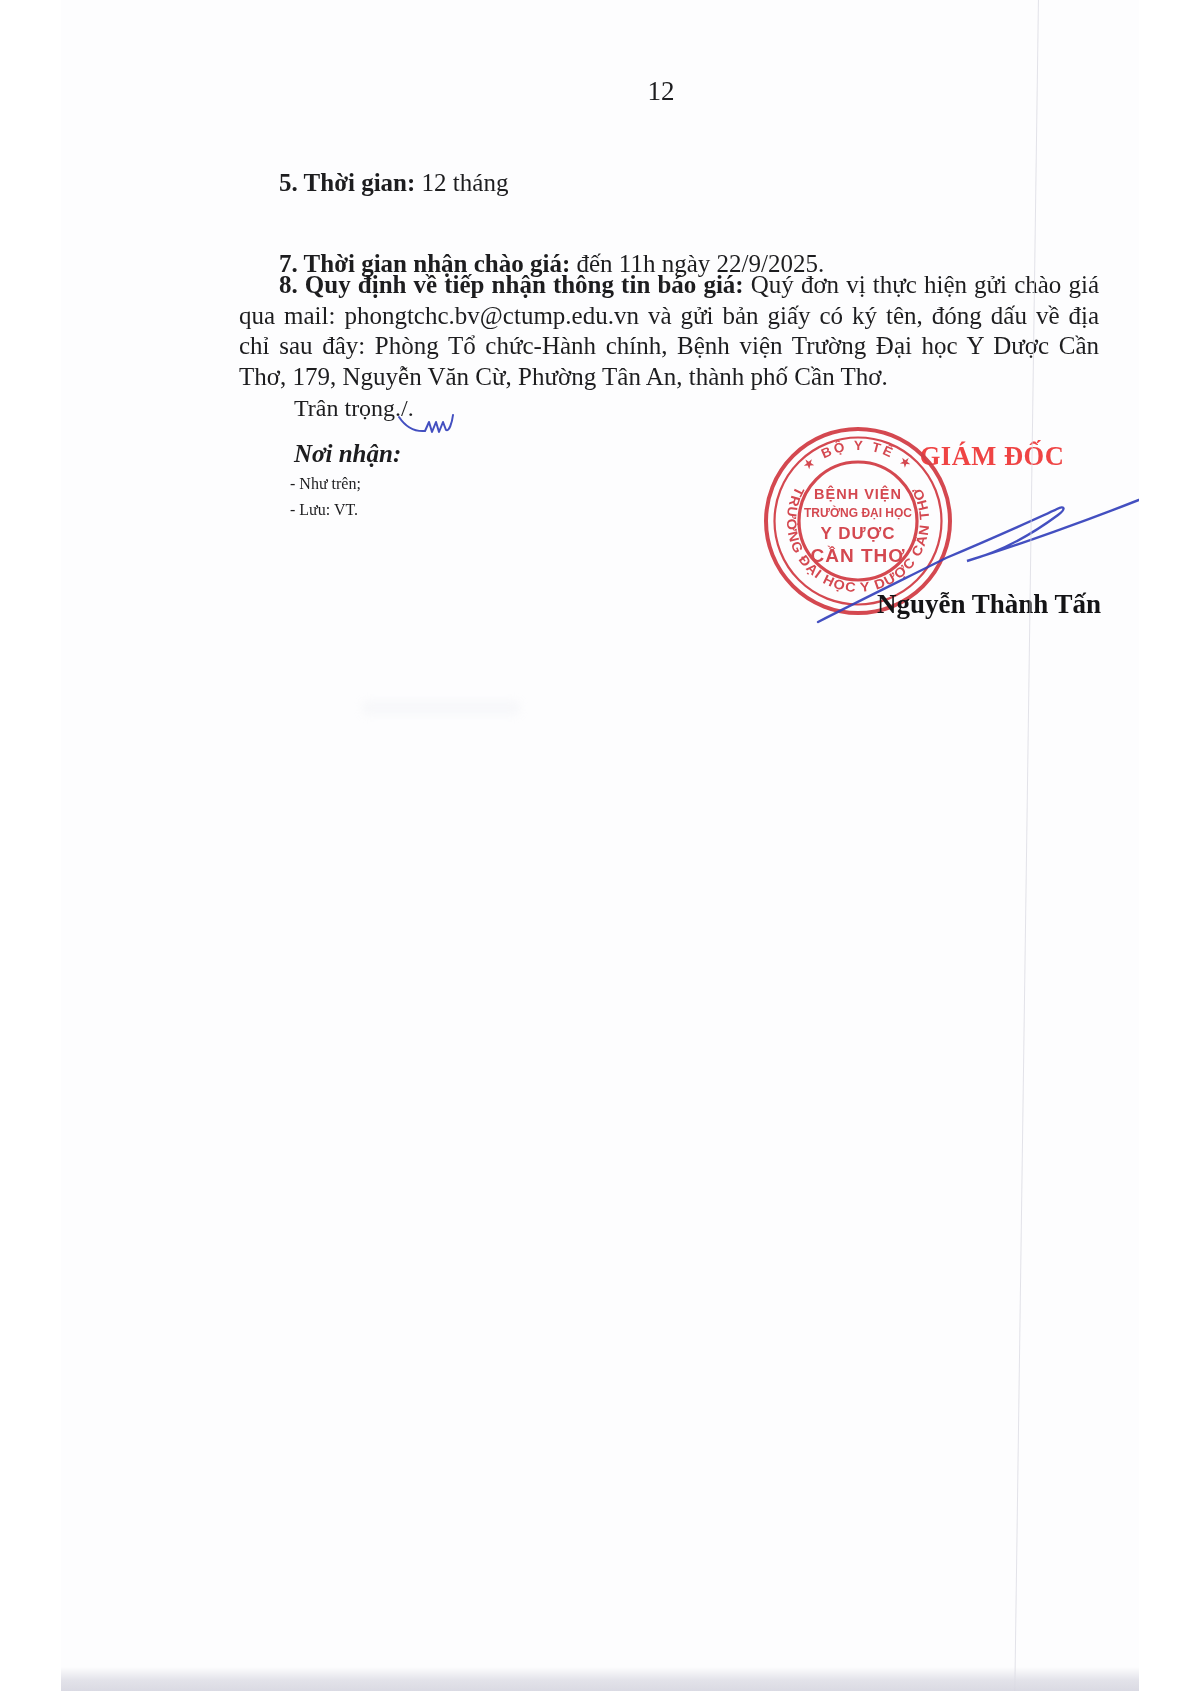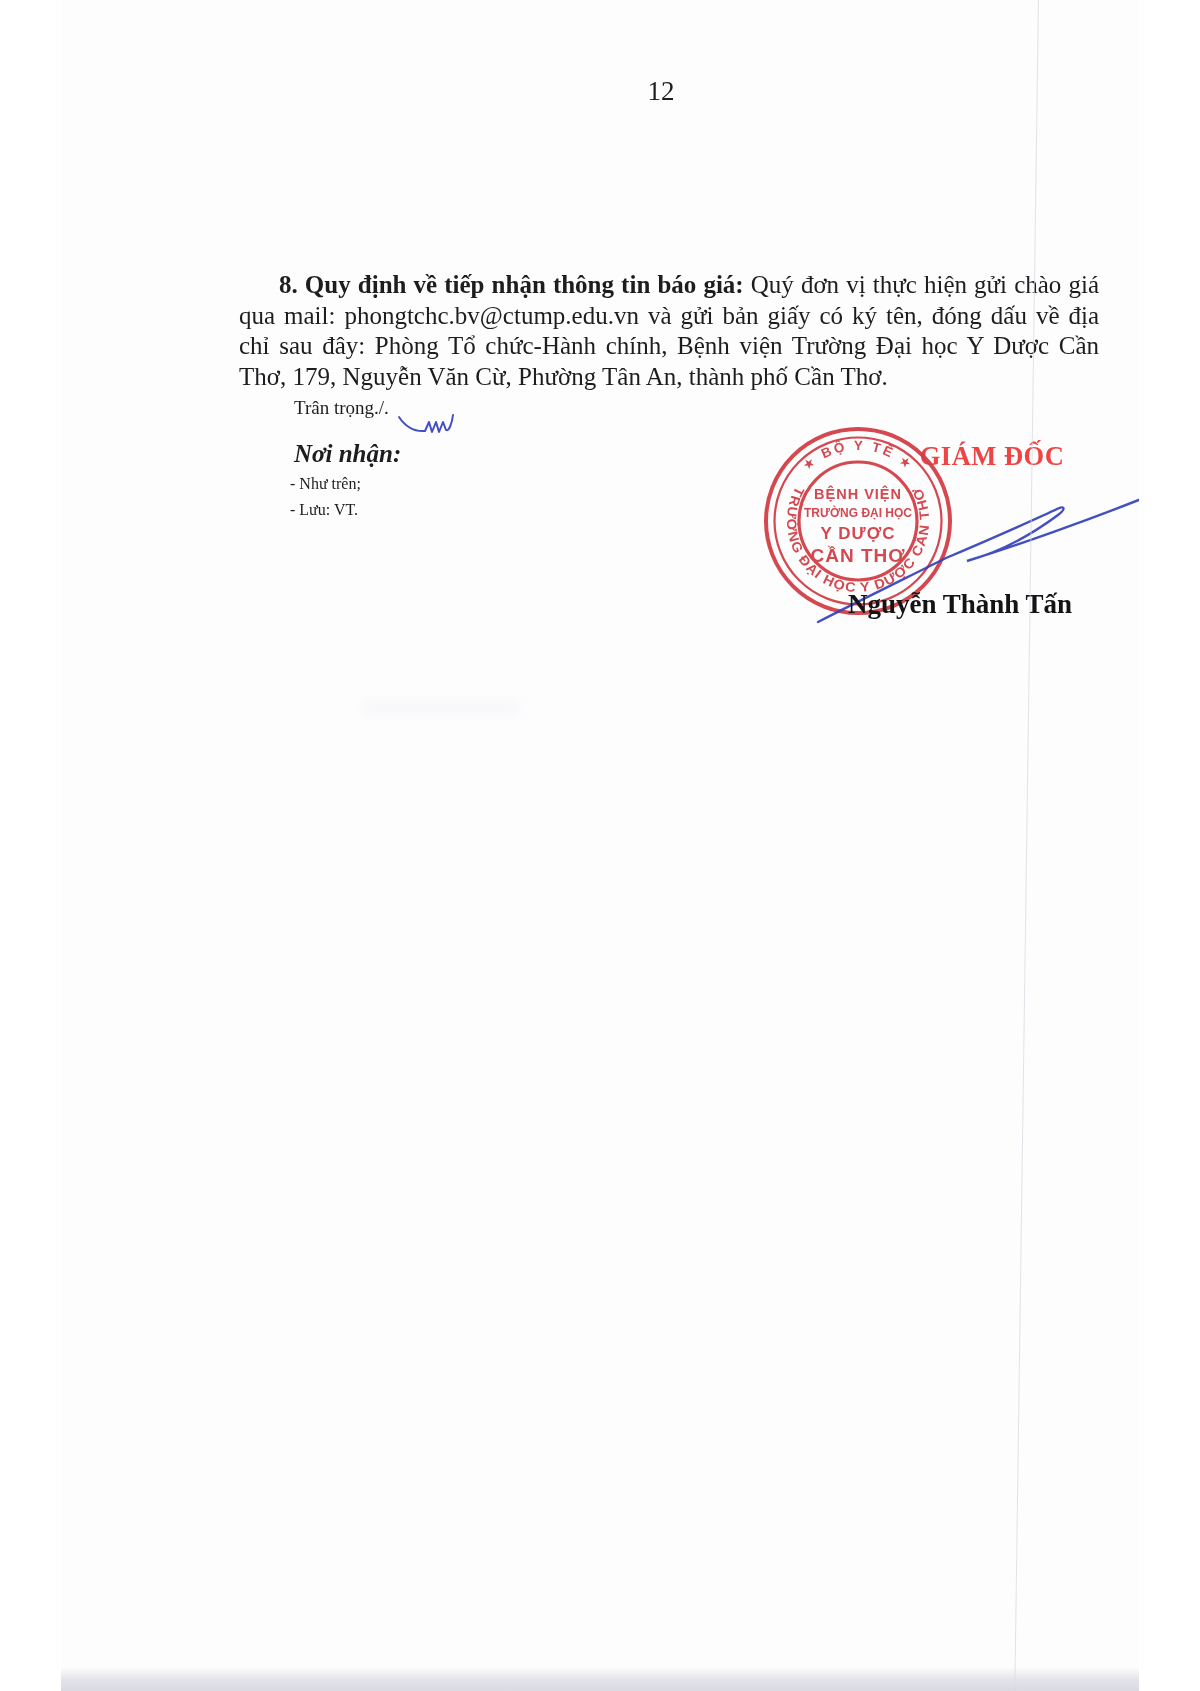--- a/index.html
+++ b/index.html
@@ -22,37 +22,37 @@
   .para{
     position:absolute;left:178px;width:860px;
     font-size:25px;line-height:30.5px;text-indent:40px;
   }
   .para .b{font-weight:bold;}
   .i5{top:143px;}
   .i6{top:184px;}
   .i7{top:224px;}
   .p8{top:245px;text-align:justify;}
   .closing{
-    position:absolute;left:233px;top:393px;font-size:19px;line-height:30px;
+    position:absolute;left:233px;top:393px;font-size:24px;line-height:30px;
   }
   .squiggle{position:absolute;left:328px;top:408px;}
   .squiggle path{stroke:var(--ink-blue);fill:none;stroke-width:2;stroke-linecap:round;stroke-linejoin:round;opacity:.92;}
   .recipients-heading{
     position:absolute;left:233px;top:440px;
     font-size:25px;font-weight:bold;font-style:italic;line-height:28px;
   }
   .recipient-line{position:absolute;left:229px;font-size:16px;line-height:26px;}
   .r1{top:471px;}
   .r2{top:497px;}
   .director-title{
     position:absolute;left:826px;top:441px;width:210px;text-align:center;
     font-size:26.5px;font-weight:bold;letter-spacing:.5px;color:#ef4444;
   }
   .signer-name{
-    position:absolute;left:774px;top:589px;width:250px;text-align:center;
+    position:absolute;left:803px;top:589px;width:250px;text-align:center;
     font-size:27px;font-weight:bold;color:#141416;
   }
   .stamp{position:absolute;left:700px;top:424px;width:194px;height:194px;opacity:.95;}
   .stamp circle{fill:none;stroke:var(--stamp-red);}
   .ring-outer{stroke-width:4px;}
   .ring-mid{stroke-width:2.2px;}
   .ring-inner{stroke-width:3.2px;}
   .stamp text{
     fill:var(--stamp-red);font-weight:bold;
     font-family:"Liberation Sans","DejaVu Sans",sans-serif;
@@ -84,22 +84,24 @@
     background:linear-gradient(to bottom, rgba(228,228,234,0) 0%, rgba(222,222,230,.85) 55%, rgba(214,214,224,.9) 100%);
   }
 </style>
 </head>
 <body>
 
 <div class="page">
 
   <div class="page-number">12</div>
 
+  <p class="para i5"><span class="b">5. Thời gian:</span><span> 12 tháng</span></p>
 
 
+  <p class="para i7"><span class="b">7. Thời gian nhận chào giá:</span><span> đến 11h ngày 22/9/2025.</span></p>
 
   <p class="para p8"><span class="b">8. Quy định về tiếp nhận thông tin báo giá:</span><span> Quý đơn vị thực hiện gửi chào giá qua mail: phongtchc.bv@ctump.edu.vn và gửi bản giấy có ký tên, đóng dấu về địa chỉ sau đây: Phòng Tổ chức-Hành chính, Bệnh viện Trường Đại học Y Dược Cần Thơ, 179, Nguyễn Văn Cừ, Phường Tân An, thành phố Cần Thơ.</span></p>
 
   <div class="closing">Trân trọng./.</div>
 
   <svg class="squiggle" width="70" height="30" viewBox="0 0 70 30">
     <path d="M 10 9 C 16 18, 24 24, 36 23 L 40 14 L 43 24 L 47 14 L 50 24 L 54 14 L 57 22 C 60 24, 63 15, 64 7"></path>
   </svg>
 
   <div class="recipients-heading">Nơi nhận:</div>

